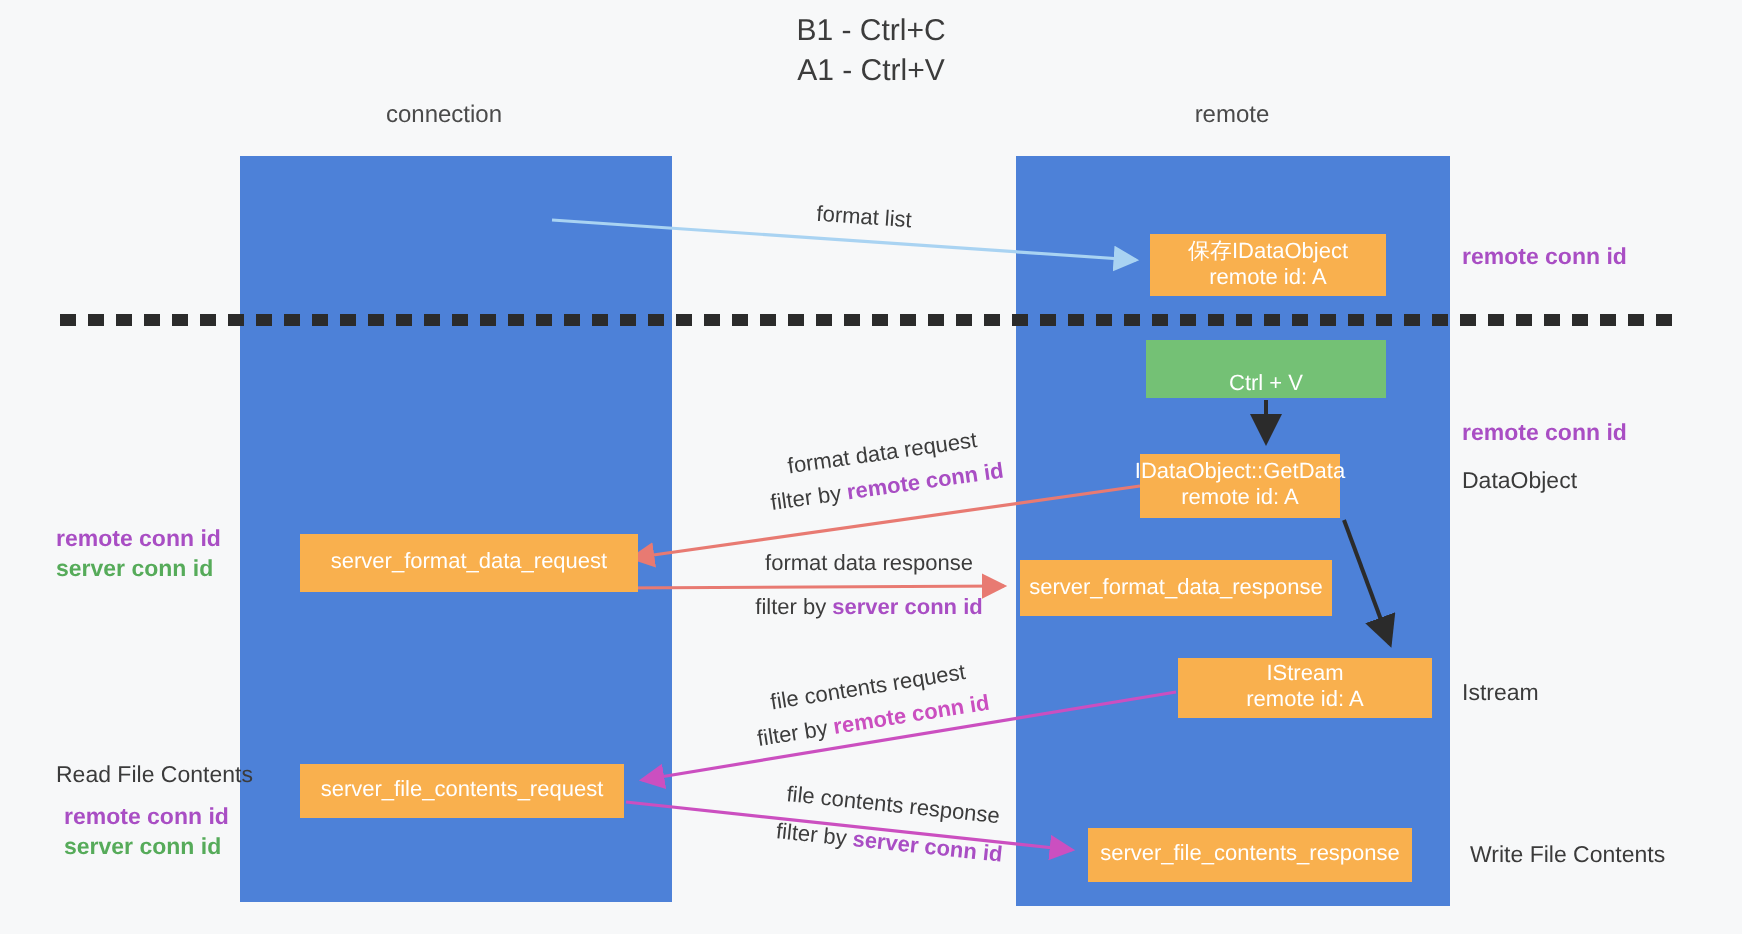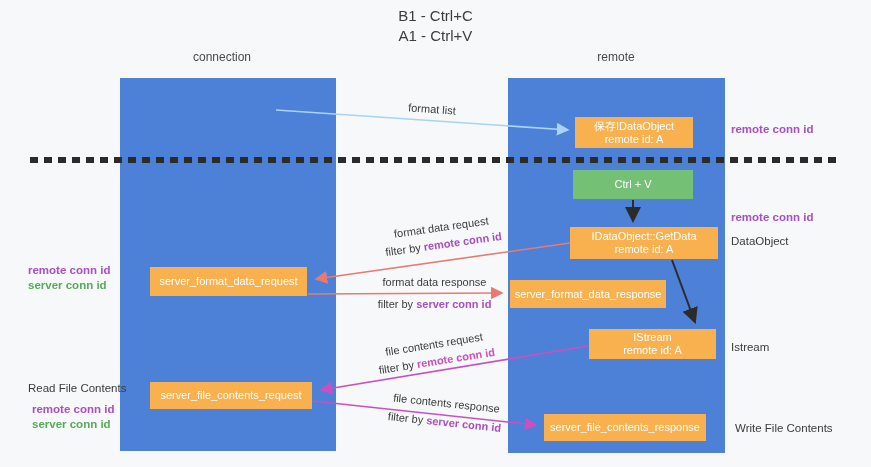--- a/index.html
+++ b/index.html
@@ -119,30 +119,30 @@
     <line class="e-magenta" x1="588" y1="346" x2="321" y2="390" marker-end="url(#ah-magenta)"></line>
     <line class="e-magenta" x1="313" y1="401" x2="536" y2="425" marker-end="url(#ah-magenta)"></line>
   </svg>
 
 
   <div class="abs node orange" style="left:575px;top:117px;width:118px;height:31px;">
     <div>保存IDataObject</div>
     <div>remote id: A</div>
   </div>
 
-  <div class="abs node green" style="left:573px;top:170px;width:120px;height:29px;">
+  <div class="abs node green" style="left:573px;top:170px;width:120px;height:29px;justify-content:flex-end;">
     <div>Ctrl + V</div>
   </div>
 
-  <div class="abs node orange" style="left:570px;top:227px;width:148px;height:32px;">
+  <div class="abs node orange" style="left:570px;top:227px;width:100px;height:32px;">
     <div>IDataObject::GetData</div>
     <div>remote id: A</div>
   </div>
 
-  <div class="abs node orange" style="left:150px;top:267px;width:157px;height:29px;align-items:center;">
+  <div class="abs node orange" style="left:150px;top:267px;width:169px;height:29px;align-items:center;">
     <div>server_format_data_request</div>
   </div>
 
   <div class="abs node orange" style="left:510px;top:280px;width:156px;height:28px;">
     <div>server_format_data_response</div>
   </div>
 
   <div class="abs node orange" style="left:589px;top:329px;width:127px;height:30px;">
     <div>IStream</div>
     <div>remote id: A</div>

